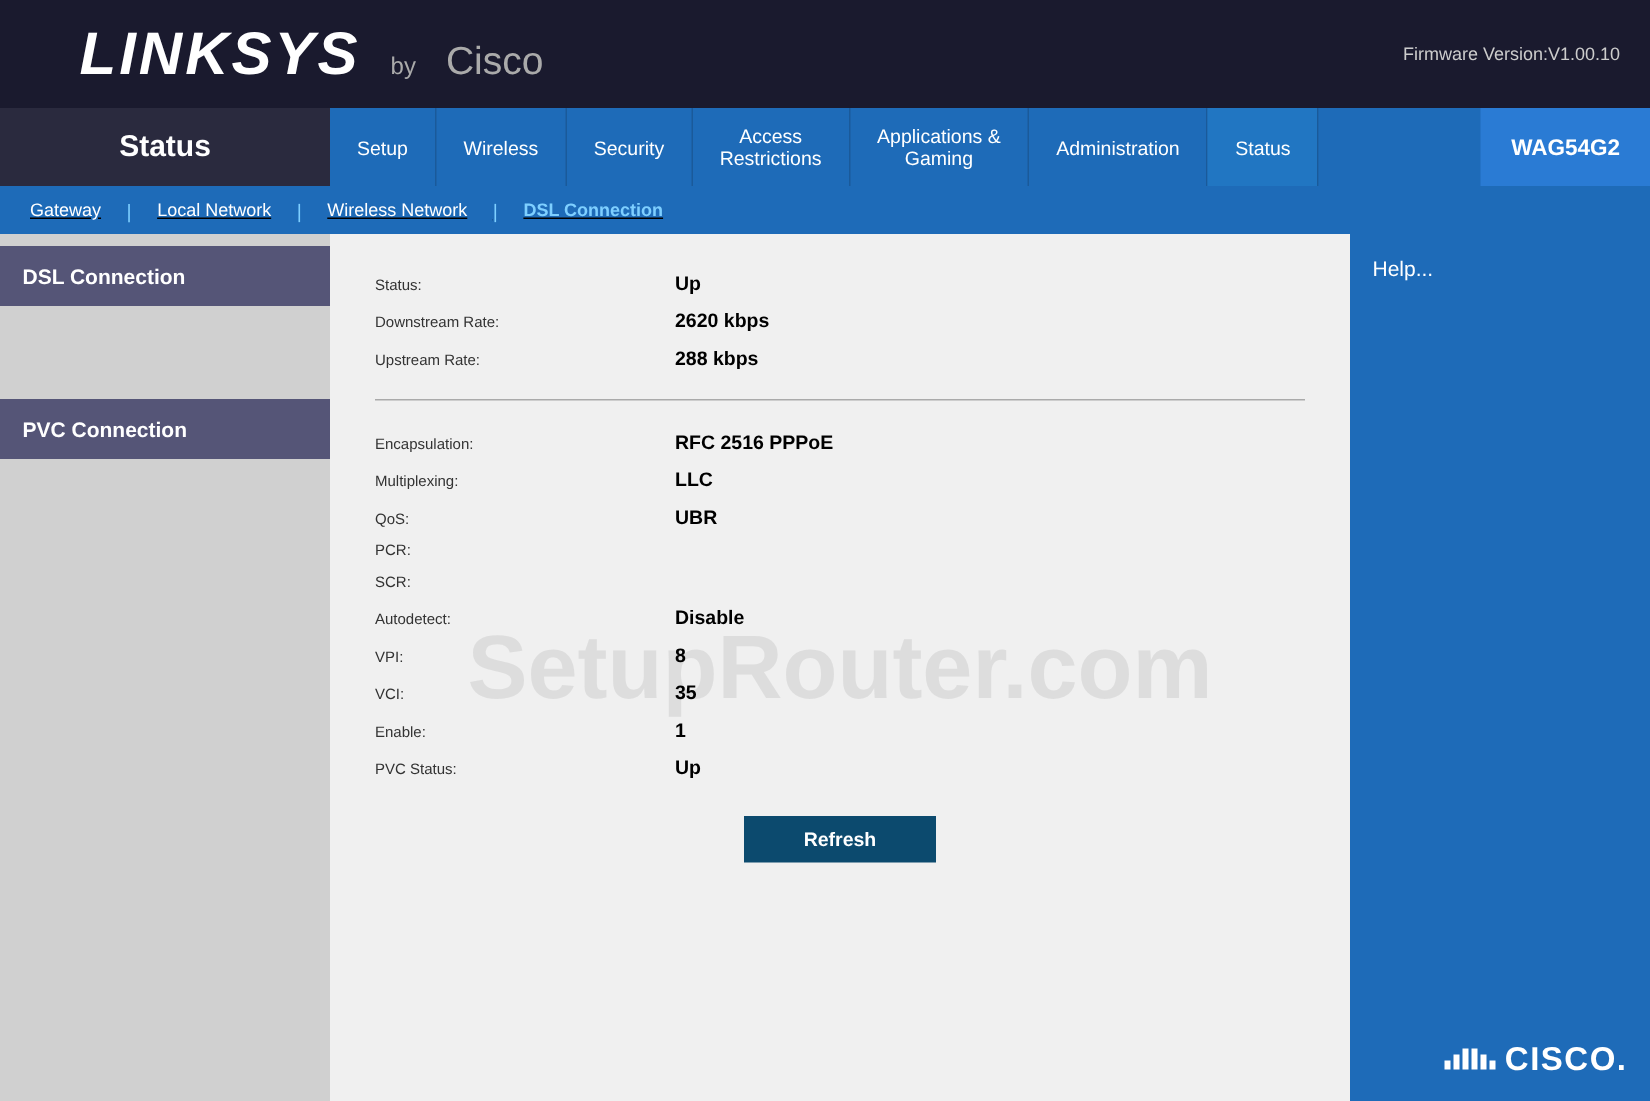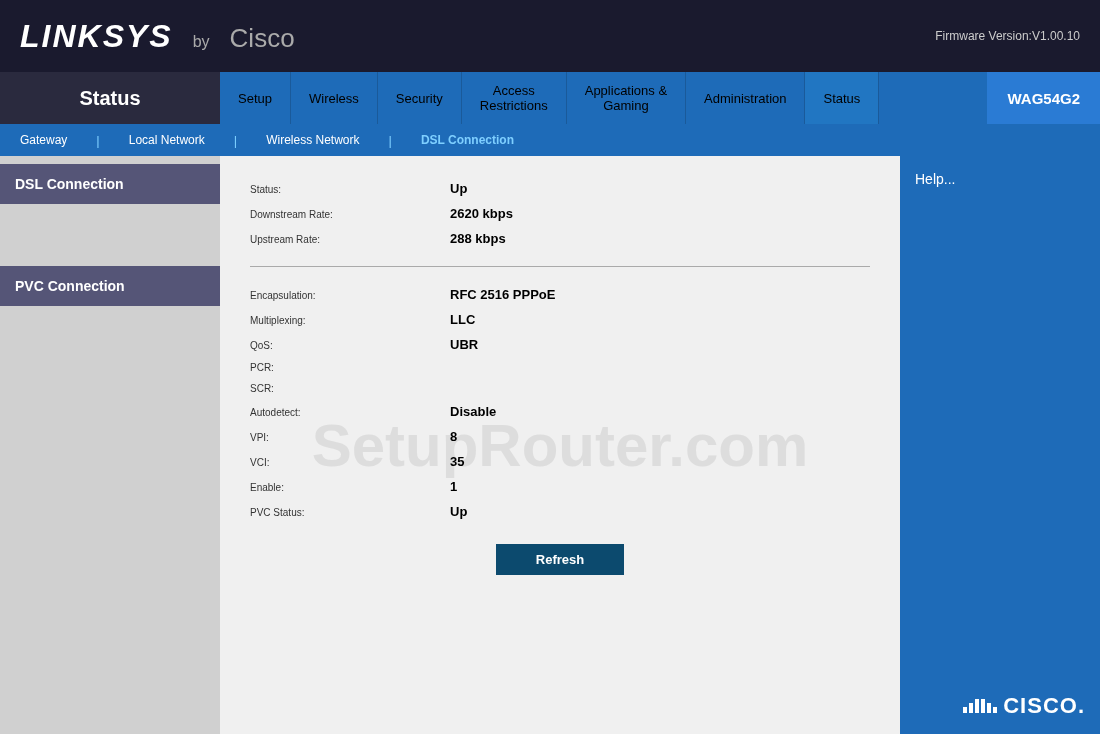--- a/index.html
+++ b/index.html
@@ -1,35 +1,35 @@
 <!DOCTYPE html>
 <html><head>
   <meta charset="utf-8">
   <style>
     * { margin: 0; padding: 0; box-sizing: border-box; }
     body { width: 1100px; height: 734px; font-family: Arial, sans-serif; font-size: 13px; background: #c0c0c0; overflow: hidden; }
 
     
     .header { background: #1a1a2e; height: 72px; display: flex; align-items: center; justify-content: space-between; padding: 0 20px; }
     .logo-area { display: flex; align-items: baseline; gap: 0; }
-    .logo-linksys { font-size: 32px; font-weight: 900; color: #ffffff; letter-spacing: 2px; font-style: italic; }
+    .logo-linksys { font-size: 40px; font-weight: 900; color: #ffffff; letter-spacing: 2px; font-style: italic; margin-left: 33px; }
     .logo-by { font-size: 16px; color: #aaaaaa; margin: 0 20px; }
     .logo-cisco { font-size: 26px; color: #aaaaaa; }
     .firmware-text { color: #cccccc; font-size: 12px; }
 
     
     .nav-bar { background: #1e6bb8; height: 52px; display: flex; align-items: stretch; }
     .nav-left-label { background: #2a2a3e; color: #ffffff; font-size: 20px; font-weight: bold; display: flex; align-items: center; justify-content: center; width: 220px; min-width: 220px; }
     .nav-tabs { display: flex; align-items: stretch; flex: 1; }
-    .nav-tab { color: #000000; display: flex; align-items: center; justify-content: center; padding: 0 18px; cursor: pointer; font-size: 13px; text-align: center; border-right: 1px solid #1a5a9a; transition: background 0.2s; }
+    .nav-tab { color: #ffffff; display: flex; align-items: center; justify-content: center; padding: 0 18px; cursor: pointer; font-size: 13px; text-align: center; border-right: 1px solid #1a5a9a; transition: background 0.2s; }
     .nav-tab.active { background: #2176c2; }
     .nav-tab-model { background: #2a7bd4; color: #ffffff; display: flex; align-items: center; justify-content: center; padding: 0 20px; font-size: 15px; font-weight: bold; min-width: 90px; }
 
     
-    .sub-nav { background: #1e6bb8; display: flex; align-items: center; padding: 0 10px; height: 32px; gap: 19px; }
+    .sub-nav { background: #1e6bb8; display: flex; align-items: center; padding: 0 10px; height: 32px; gap: 7px; text-decoration: underline; }
     .sub-nav-item { color: #ffffff; font-size: 12px; padding: 4px 10px; cursor: pointer; text-decoration: none; }
     .sub-nav-item.active { color: #7ecfff; font-weight: bold; }
     .sub-nav-divider { color: #7ecfff; }
 
     
     .main-layout { display: flex; height: calc(734px - 72px - 52px - 32px); }
 
     
     .sidebar { width: 220px; min-width: 220px; background: #d0d0d0; }
     .sidebar-item { background: #555577; color: #ffffff; font-size: 14px; font-weight: bold; padding: 12px 15px; margin-bottom: 2px; cursor: pointer; }

